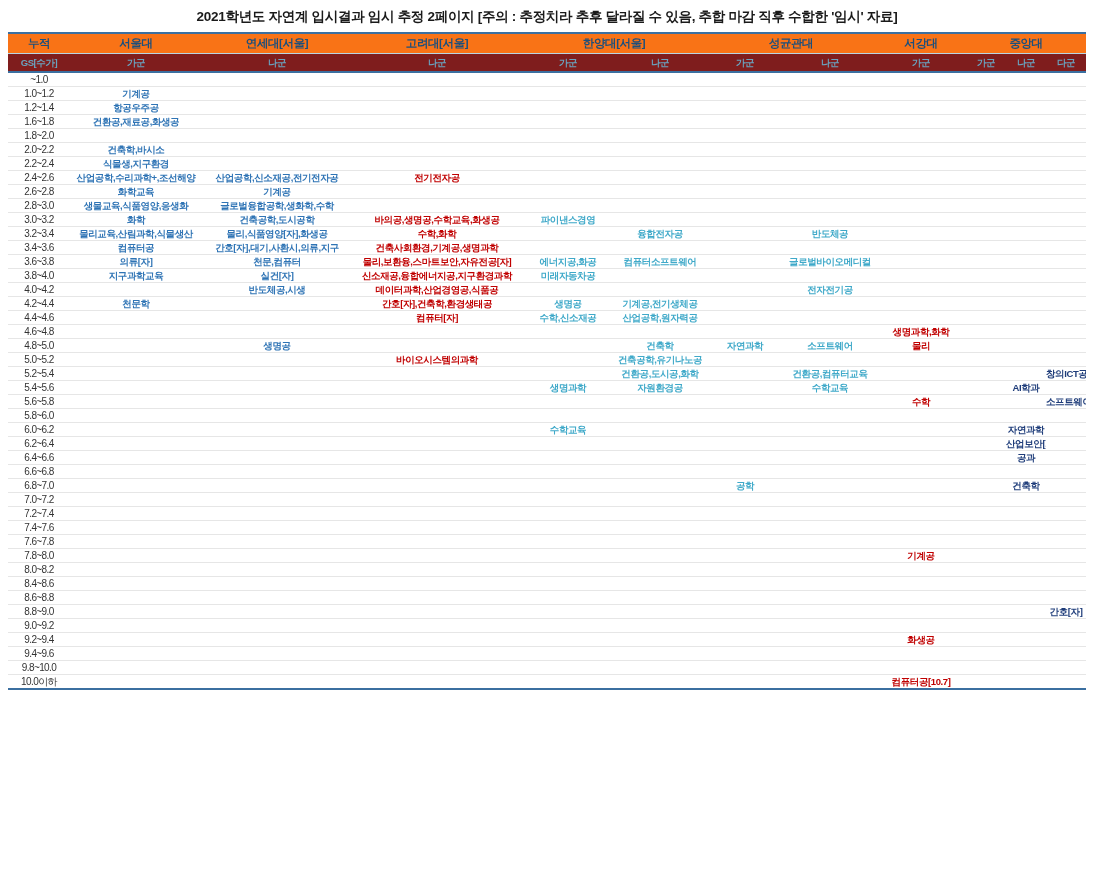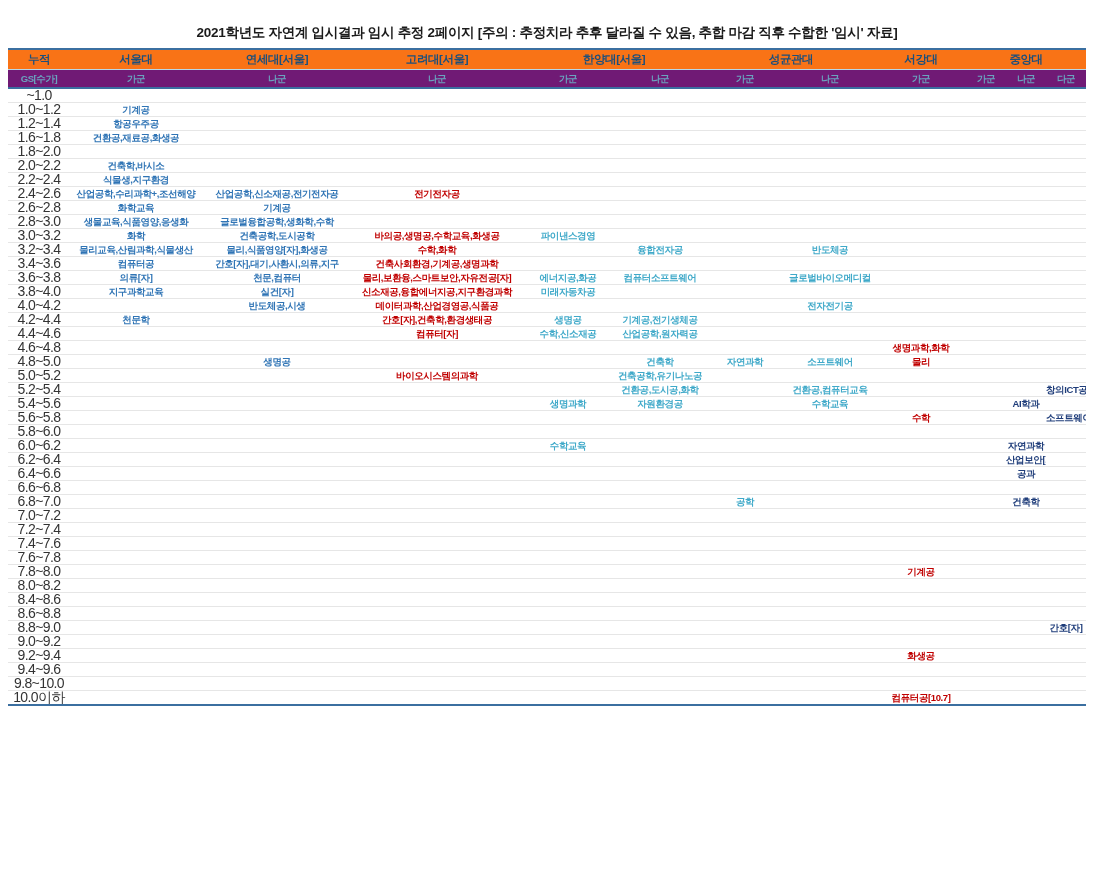--- a/index.html
+++ b/index.html
@@ -8,21 +8,21 @@
     font-family:"Liberation Sans", sans-serif;
     color:#222;
     overflow:hidden;
   }
   #root{position:relative;width:1094px;height:886px;}
   .title{
     text-align:center;
     font-size:13.5px;
     font-weight:bold;
     color:#1a1a1a;
-    padding:24px 0 6px 0;
+    padding:8px 0 6px 0;
     letter-spacing:-0.3px;
   }
   table{
     border-collapse:collapse;
     width:1078px;
     margin:0 8px;
     table-layout:fixed;
   }
   th,td{
     padding:0;
@@ -39,32 +39,32 @@
   thead tr.head1 th{
     background:#f97316;
     border-top:2px solid #3b6fa0;
     border-bottom:1px solid #b9d6e4;
     font-size:11.5px;
     font-weight:bold;
     color:#1c4f7c;
     height:19px;
   }
   thead tr.head2 th{
-    background:#701a75;
+    background:#7f1d1d;
     border-bottom:2px solid #3b6fa0;
     font-size:9.5px;
     font-weight:bold;
     color:#6aa3bf;
     height:17px;
   }
   tbody td{
     border-bottom:1px solid #e6e6e6;
   }
   tbody tr td.rowlabel{
-    font-size:14px;
+    font-size:10px;
     color:#333;
     font-weight:normal;
     letter-spacing:-0.6px;
   }
   tbody tr:last-child td{border-bottom:2px solid #3b6fa0;}
   .c-blue{color:#2f74b5;font-weight:bold;}
   .c-teal{color:#3fa9c9;font-weight:bold;}
   .c-navy{color:#1f3d7a;font-weight:bold;}
   .c-red{color:#c00000;font-weight:bold;}
 </style>

